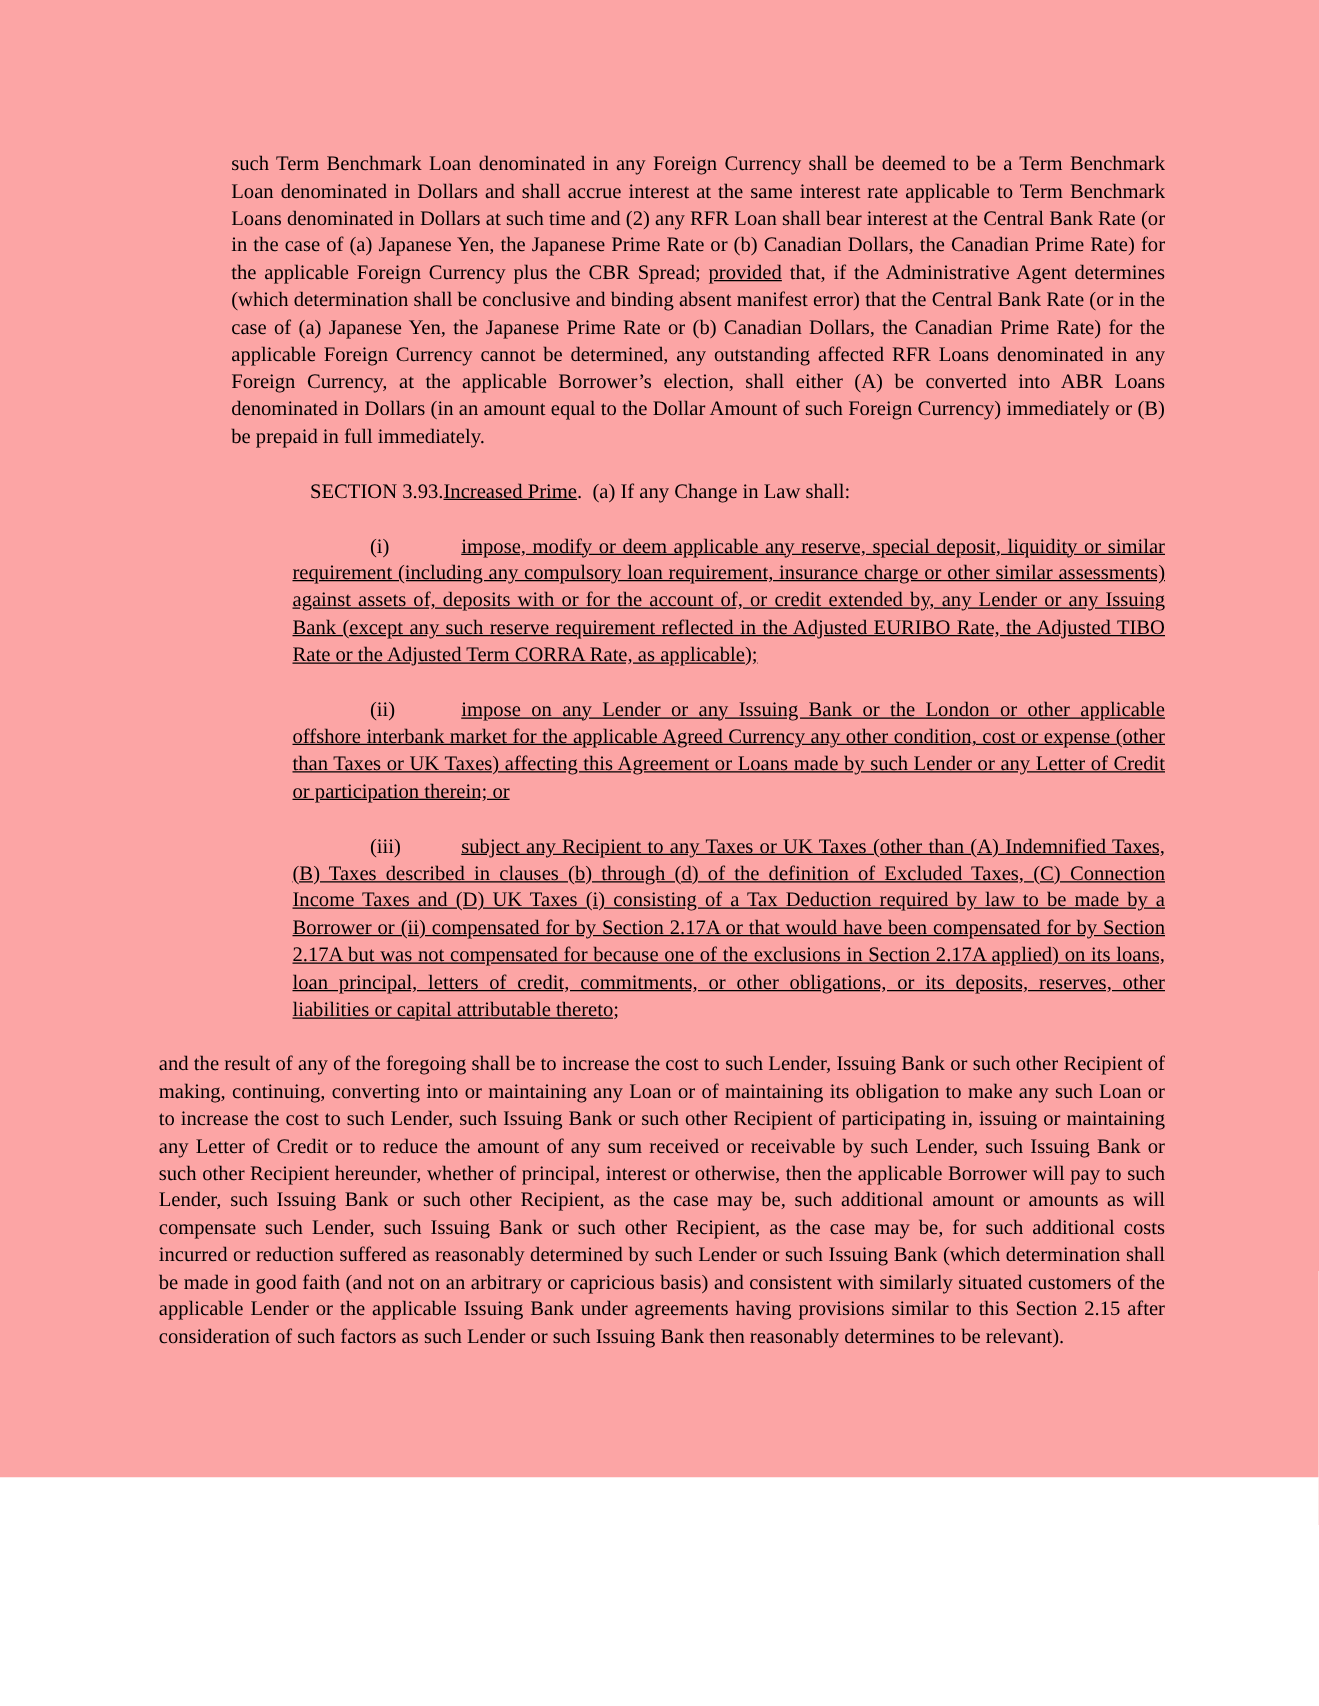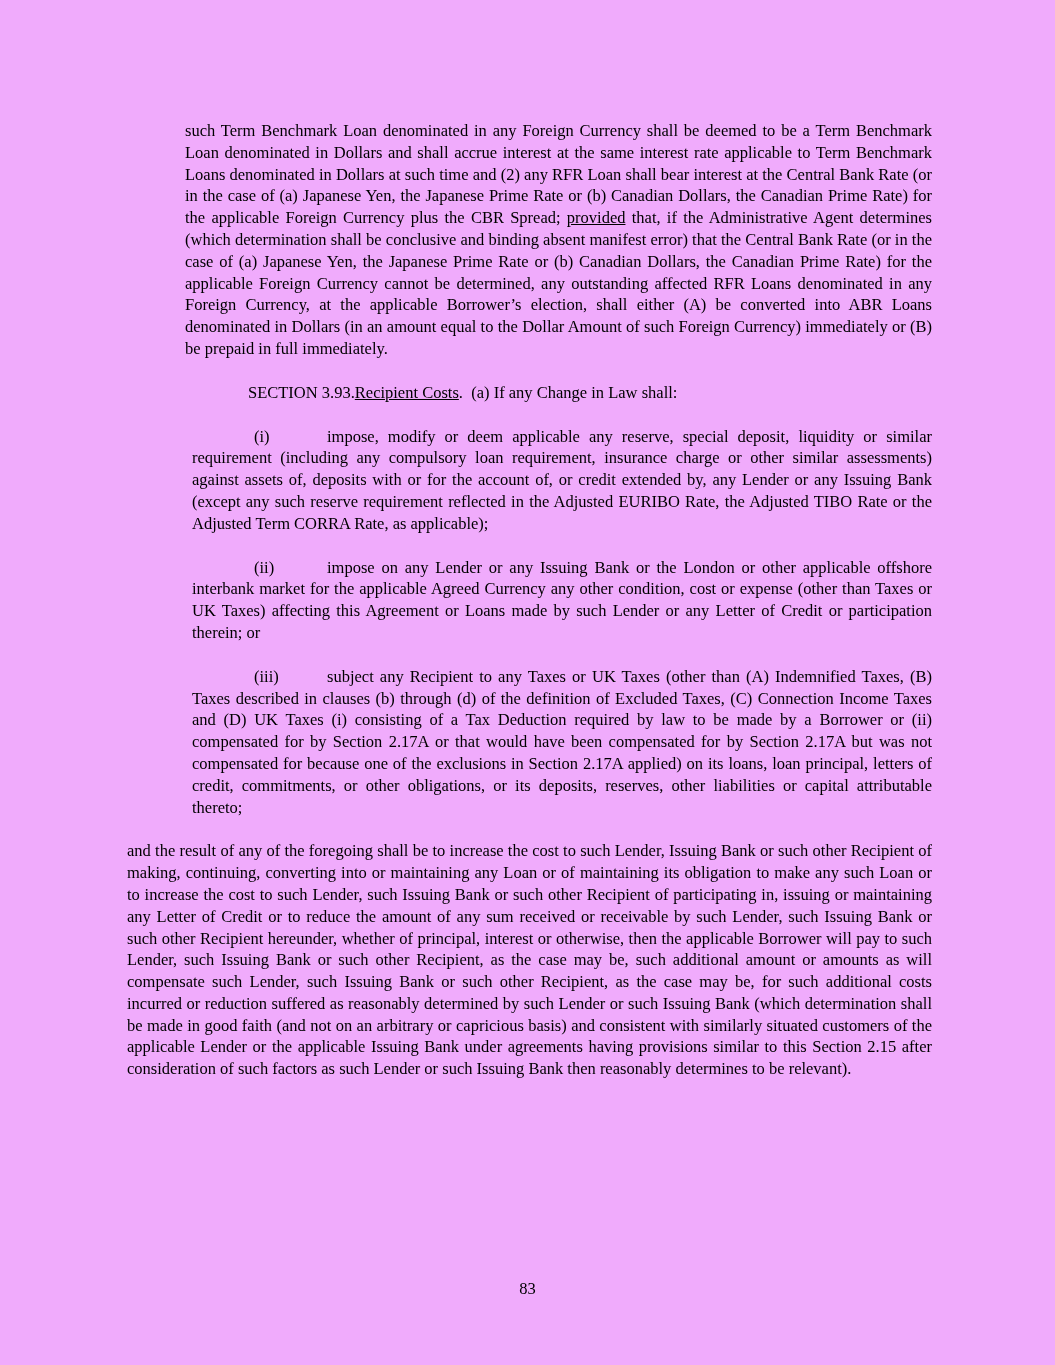--- a/index.html
+++ b/index.html
@@ -3,22 +3,22 @@
 <meta charset="utf-8">
 <style>
   html, body {
     margin: 0;
     padding: 0;
     background: #ffffff;
   }
   .page {
     position: relative;
     width: 1055px;
-    height: 1365px;
-    background: #f0abfc;
+    height: 1182px;
+    background: #fca5a5;
     color: #000000;
     font-family: "Liberation Serif", "DejaVu Serif", serif;
     font-size: 16.5px;
     line-height: 21.8px;
     overflow: hidden;
   }
   .content {
     padding: 120px 123px 0 123px;
     text-align: justify;
   }
@@ -26,22 +26,23 @@
     margin: 0 0 22px 0;
   }
   p.cont-para {
     margin-left: 62px;
   }
   p.section-line {
     text-indent: 125px;
     text-align: left;
   }
   p.clause {
-    margin-left: 69px;
+    margin-left: 111px;
     text-indent: 62px;
+    text-decoration: underline;
   }
   .clause .marker {
     display: inline-block;
     width: 73px;
     text-indent: 0;
   }
   .u {
     text-decoration: underline;
   }
   p.closing-para {
@@ -59,21 +60,21 @@
   }
 </style>
 </head>
 <body>
 
 <div class="page">
   <div class="content">
 
     <p class="cont-para"><span>such Term Benchmark Loan denominated in any Foreign Currency shall be deemed to be a Term Benchmark Loan denominated in Dollars and shall accrue interest at the same interest rate applicable to Term Benchmark Loans denominated in Dollars at such time and (2) any RFR Loan shall bear interest at the Central Bank Rate (or in the case of (a) Japanese Yen, the Japanese Prime Rate or (b) Canadian Dollars, the Canadian Prime Rate) for the applicable Foreign Currency plus the CBR Spread; </span><span class="u">provided</span><span> that, if the Administrative Agent determines (which determination shall be conclusive and binding absent manifest error) that the Central Bank Rate (or in the case of (a) Japanese Yen, the Japanese Prime Rate or (b) Canadian Dollars, the Canadian Prime Rate) for the applicable Foreign Currency cannot be determined, any outstanding affected RFR Loans denominated in any Foreign Currency, at the applicable Borrower’s election, shall either (A) be converted into ABR Loans denominated in Dollars (in an amount equal to the Dollar Amount of such Foreign Currency) immediately or (B) be prepaid in full immediately.</span></p>
 
-    <p class="section-line"><span>SECTION 3.93.</span><span class="u">Recipient Costs</span><span>. &nbsp;(a) If any Change in Law shall:</span></p>
+    <p class="section-line"><span>SECTION 3.93.</span><span class="u">Increased Prime</span><span>. &nbsp;(a) If any Change in Law shall:</span></p>
 
     <p class="clause"><span class="marker">(i)</span><span>impose, modify or deem applicable any reserve, special deposit, liquidity or similar requirement (including any compulsory loan requirement, insurance charge or other similar assessments) against assets of, deposits with or for the account of, or credit extended by, any Lender or any Issuing Bank (except any such reserve requirement reflected in the Adjusted EURIBO Rate, the Adjusted TIBO Rate or the Adjusted Term CORRA Rate, as applicable);</span></p>
 
     <p class="clause"><span class="marker">(ii)</span><span>impose on any Lender or any Issuing Bank or the London or other applicable offshore interbank market for the applicable Agreed Currency any other condition, cost or expense (other than Taxes or UK Taxes) affecting this Agreement or Loans made by such Lender or any Letter of Credit or participation therein; or</span></p>
 
     <p class="clause"><span class="marker">(iii)</span><span>subject any Recipient to any Taxes or UK Taxes (other than (A) Indemnified Taxes, (B) Taxes described in clauses (b) through (d) of the definition of Excluded Taxes, (C) Connection Income Taxes and (D) UK Taxes (i) consisting of a Tax Deduction required by law to be made by a Borrower or (ii) compensated for by Section 2.17A or that would have been compensated for by Section 2.17A but was not compensated for because one of the exclusions in Section 2.17A applied) on its loans, loan principal, letters of credit, commitments, or other obligations, or its deposits, reserves, other liabilities or capital attributable thereto;</span></p>
 
     <p class="closing-para">and the result of any of the foregoing shall be to increase the cost to such Lender, Issuing Bank or such other Recipient of making, continuing, converting into or maintaining any Loan or of maintaining its obligation to make any such Loan or to increase the cost to such Lender, such Issuing Bank or such other Recipient of participating in, issuing or maintaining any Letter of Credit or to reduce the amount of any sum received or receivable by such Lender, such Issuing Bank or such other Recipient hereunder, whether of principal, interest or otherwise, then the applicable Borrower will pay to such Lender, such Issuing Bank or such other Recipient, as the case may be, such additional amount or amounts as will compensate such Lender, such Issuing Bank or such other Recipient, as the case may be, for such additional costs incurred or reduction suffered as reasonably determined by such Lender or such Issuing Bank (which determination shall be made in good faith (and not on an arbitrary or capricious basis) and consistent with similarly situated customers of the applicable Lender or the applicable Issuing Bank under agreements having provisions similar to this Section 2.15 after consideration of such factors as such Lender or such Issuing Bank then reasonably determines to be relevant).</p>
 
   </div>

